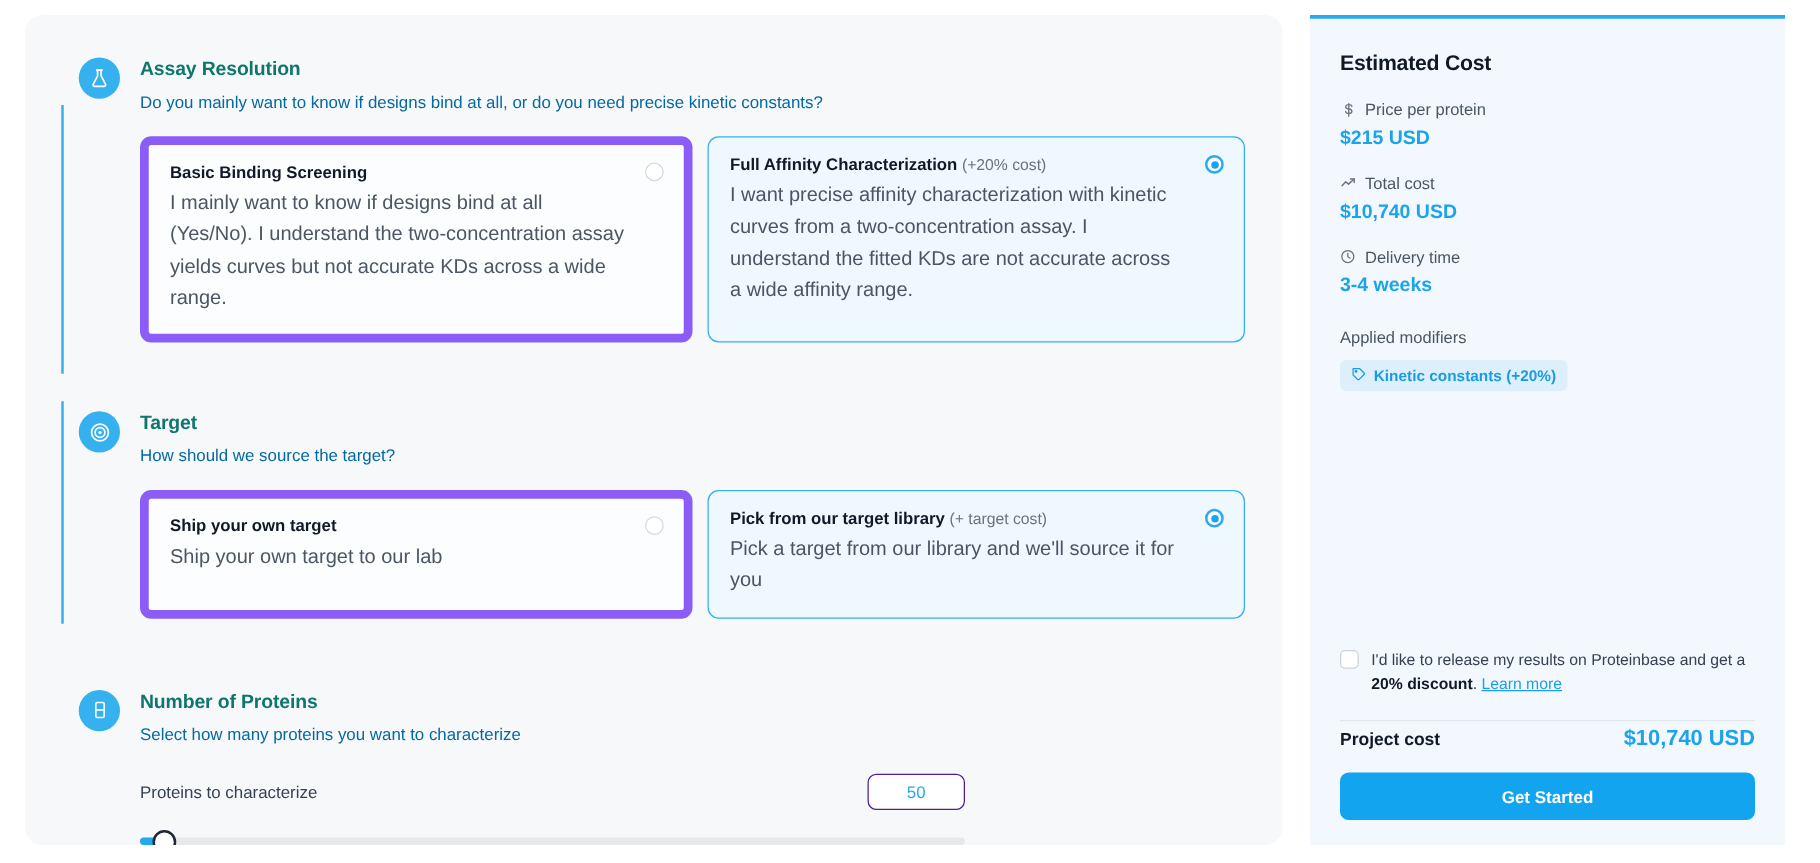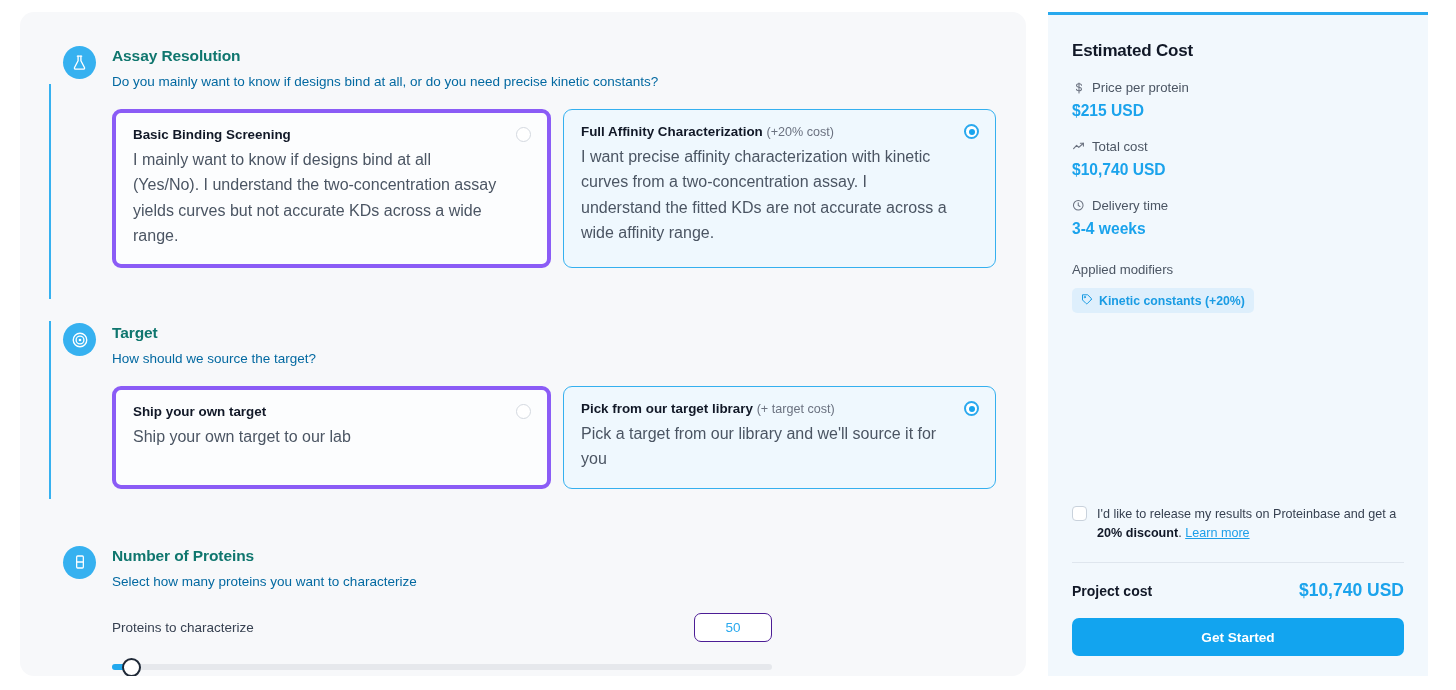--- a/index.html
+++ b/index.html
@@ -75,21 +75,21 @@
   }
 
   .options {
     display: flex;
     gap: 12px;
     margin-top: 20px;
   }
   .option-card {
     position: relative;
     flex: 1 1 0;
-    border: 4px solid #8b5cf6;
+    border: 7px solid #8b5cf6;
     border-radius: 9px;
     background: #fcfdfe;
     padding: 14px 46px 16px 17px;
     min-height: 64px;
   }
   .option-card.selected {
     border: 1.6px solid #35b0ef;
     background: #eff8fe;
   }
   .option-head {
@@ -275,21 +275,21 @@
   }
   .divider {
     height: 1px;
     background: #dfe6ee;
     margin: 18px 0 0 0;
   }
   .project-row {
     display: flex;
     align-items: center;
     justify-content: space-between;
-    margin-top: 17px;
+    margin-top: 3px;
   }
   .project-label { font-size: 14px; font-weight: bold; color: #111827; }
   .project-value { font-size: 17.5px; font-weight: bold; color: #1ba3ec; }
   .cta {
     margin-top: 17px;
     height: 38px;
     border-radius: 7px;
     background: #12a4ef;
     color: #fff;
     font-size: 13.6px;

